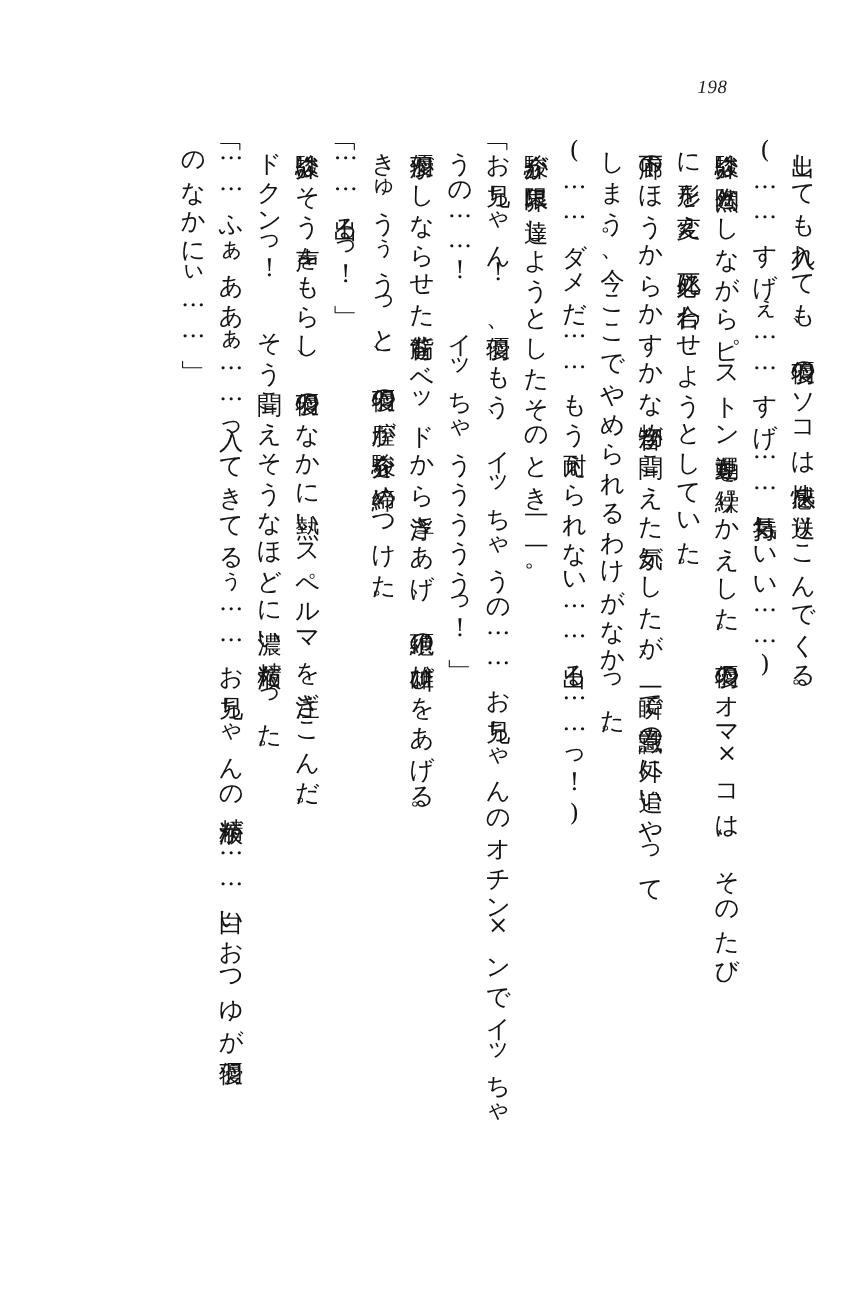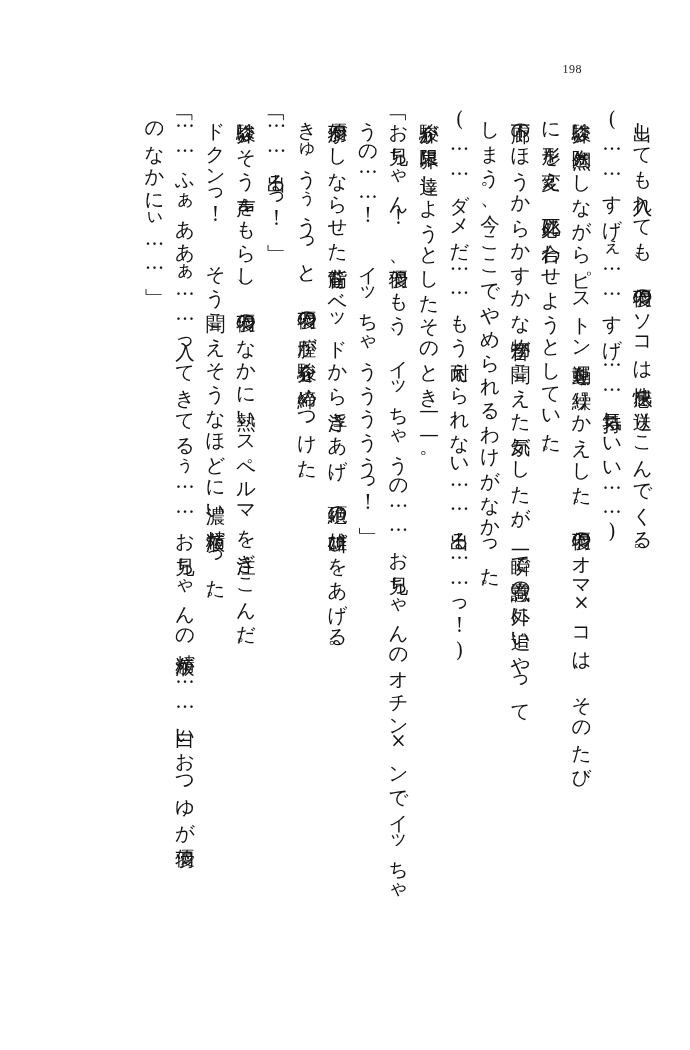--- a/index.html
+++ b/index.html
@@ -17,21 +17,22 @@
   }
   #page {
     position: absolute;
     inset: 0;
     background: #ffffff;
   }
   #page-number {
     position: absolute;
     top: 62px;
     right: 108px;
-    font-size: 12px;
+    font-size: 15px;
+    font-style: italic;
     font-family: "Liberation Serif", "DejaVu Serif", serif;
     color: #222;
     letter-spacing: 0.5px;
     margin-left: 28px;
   }
   #text-block {
     position: absolute;
     top: 108px;
     left: 40px;
     right: 38px;

